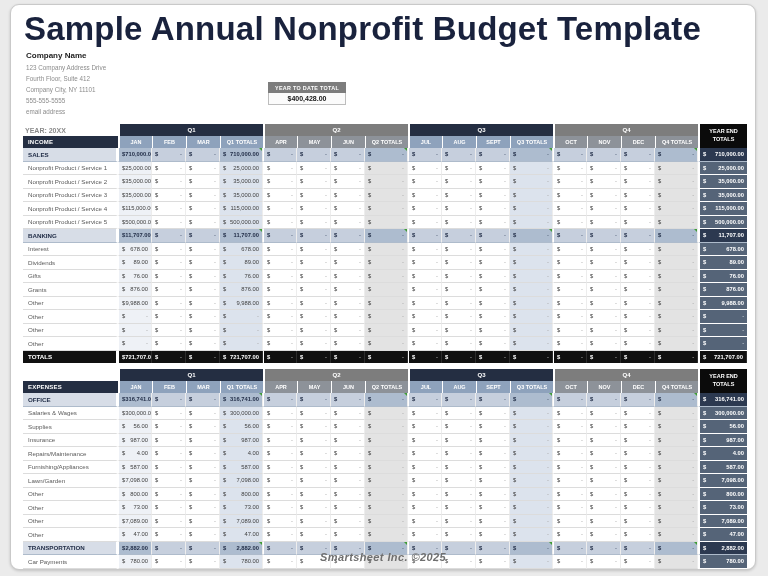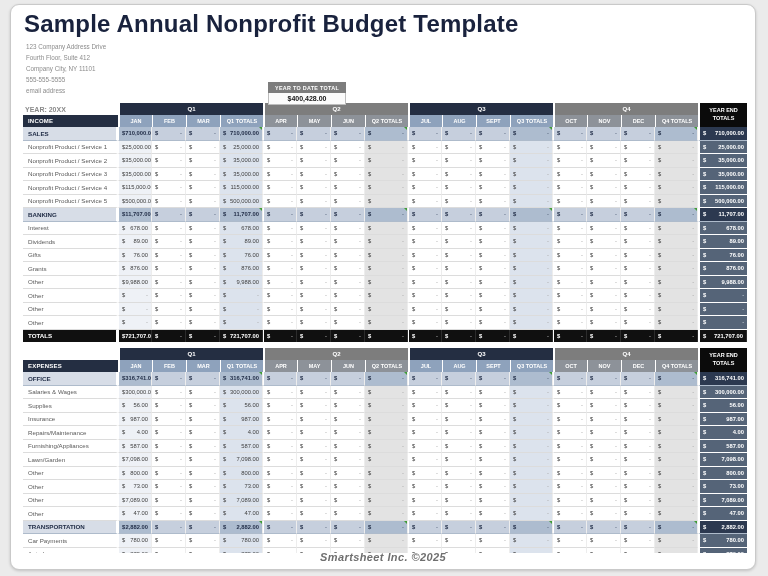--- a/index.html
+++ b/index.html
@@ -7,21 +7,21 @@
     width:768px;height:576px;background:#ebebeb;
     font-family:"Liberation Sans", sans-serif;
     position:relative;overflow:hidden;
   }
   .card{
     position:absolute;left:10px;top:4px;width:744px;height:564px;
     background:#ffffff;border:1px solid #c9c9c9;border-radius:9px;
     box-shadow:0 1px 3px rgba(0,0,0,.18);overflow:hidden;
   }
   .title{
-    margin:5px 0 0 13px;font-size:24px;font-weight:bold;color:#19223d;
+    margin:5px 0 0 13px;font-size:33px;font-weight:bold;color:#19223d;
     letter-spacing:.2px;white-space:nowrap;
   }
   .company{margin:3px 0 0 15px;}
   .company-name{font-size:8px;font-weight:bold;color:#1d1d1d;margin-bottom:2px;}
   .company-line{font-size:6.3px;color:#8c8c8c;line-height:1.75;}
   .ytd{position:absolute;left:257px;top:77px;width:78px;text-align:center;}
   .ytd-label{background:#7d7d7d;color:#fff;font-size:5.4px;font-weight:bold;padding:2.5px 0;letter-spacing:.3px;}
   .ytd-value{background:#fbfbfb;border:1px solid #bdbdbd;border-top:none;font-size:7px;font-weight:bold;color:#161616;padding:2px 0;}
 
   table{border-collapse:separate;border-spacing:0;table-layout:fixed;width:724px;margin-left:12px;}
@@ -77,20 +77,21 @@
     font-size:11px;font-style:italic;color:#6f6f6f;letter-spacing:.4px;font-weight:bold;
   }
 </style>
 </head>
 <body>
 
 <div class="card">
   <div class="title">Sample Annual Nonprofit Budget Template</div>
 
   <div class="company">
+    <div class="company-name">Company Name</div>
     <div class="company-line">123 Company Address Drive</div>
     <div class="company-line">Fourth Floor, Suite 412</div>
     <div class="company-line">Company City, NY 11101</div>
     <div class="company-line">555-555-5555</div>
     <div class="company-line">email address</div>
   </div>
 
   <div class="ytd">
     <div class="ytd-label">YEAR TO DATE TOTAL</div>
     <div class="ytd-value">$400,428.00</div>

